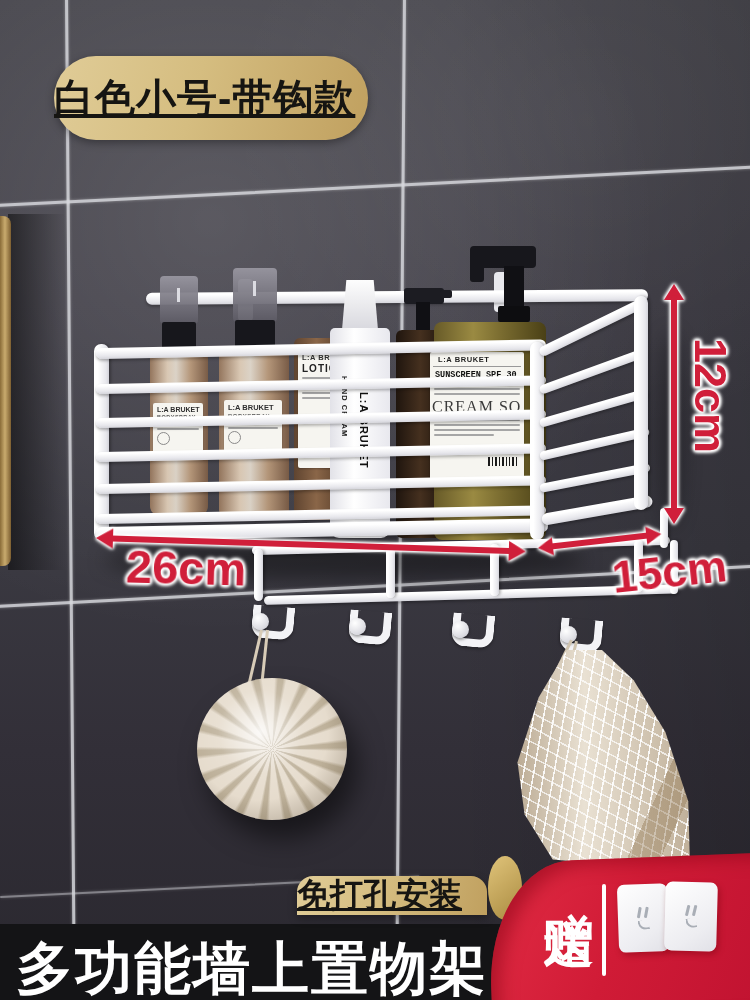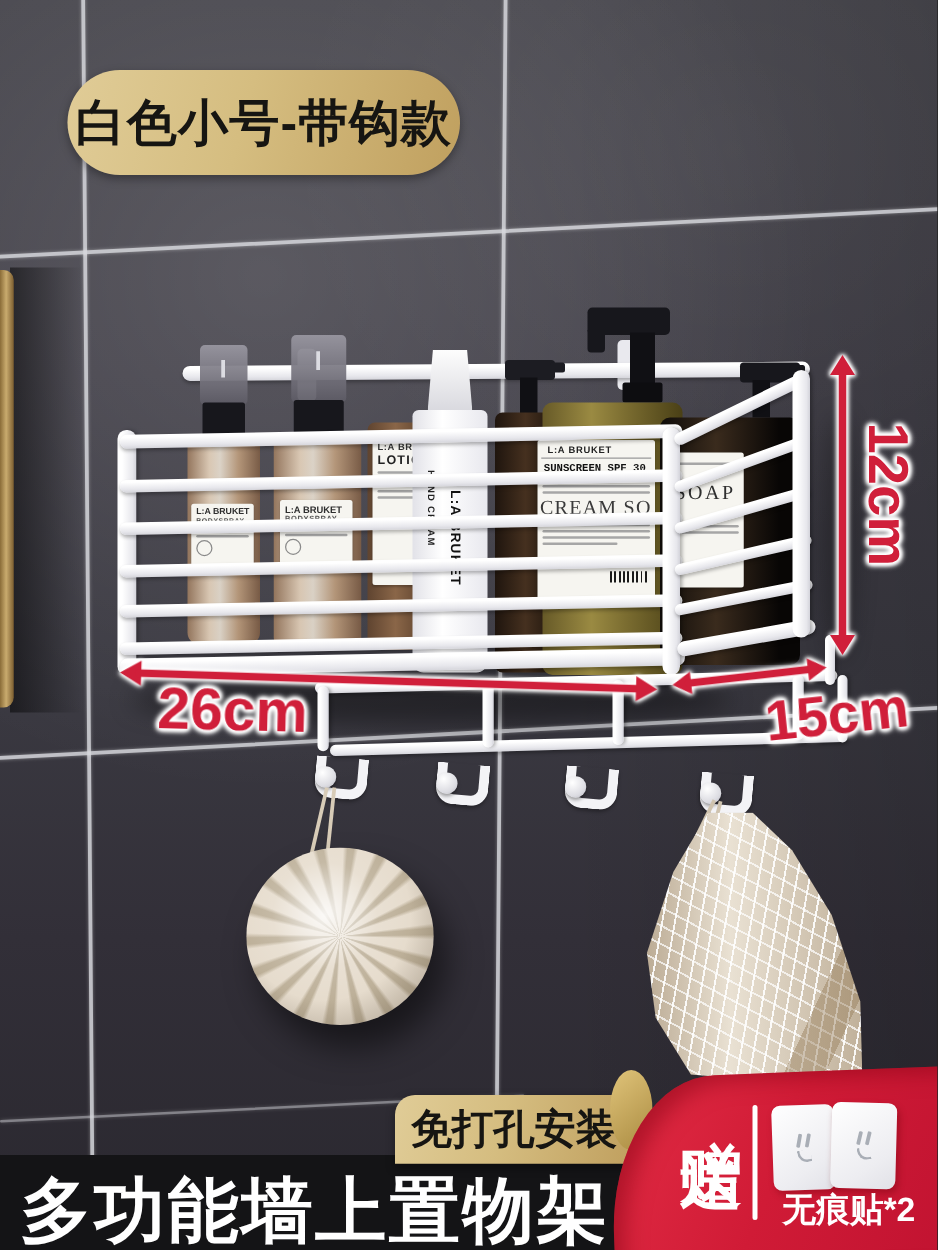--- a/index.html
+++ b/index.html
@@ -26,21 +26,21 @@
   .tbar.dark{background:#555;}
   .stamp{width:11px;height:11px;border:1px solid #8a8a8a;border-radius:50%;margin:2px 0 0 4px;}
   .barcode{position:absolute;width:30px;height:9px;background:repeating-linear-gradient(90deg,#1a1a1a 0 1.5px,transparent 1.5px 3.5px);}
   
   .arrowwrap{position:absolute;filter:drop-shadow(0 0 1.6px #fff) drop-shadow(0 0 1.6px #fff) drop-shadow(0 0 1.4px #fff);}
   .shaft{position:absolute;background:#d01f3a;border-radius:3px;}
   .tri{position:absolute;width:0;height:0;}
   .dimtext{position:absolute;color:#d01f3a;font-weight:800;
     filter:drop-shadow(0 0 1.8px #fff) drop-shadow(0 0 1.8px #fff) drop-shadow(0 0 1.6px #fff) drop-shadow(0 0 1px #fff);}
   .goldbadge{background:linear-gradient(105deg,#e0cc97 0%,#d5bd80 45%,#c0a05f 100%);color:#161512;
-    display:flex;align-items:center;justify-content:center;font-weight:900;box-shadow:0 3px 8px rgba(0,0,0,.35);}
+    display:flex;align-items:center;justify-content:flex-start;font-weight:900;box-shadow:0 3px 8px rgba(0,0,0,.35);text-decoration:underline;}
   .sticker{position:absolute;background:linear-gradient(145deg,#ffffff,#ededf1 70%,#e1e1e7);border-radius:7px;
     box-shadow:2px 3px 6px rgba(110,0,12,.4);display:flex;flex-direction:column;align-items:center;justify-content:center;}
   .prongs{display:flex;gap:4px;}
   .prong{width:3px;height:11px;background:#a9aeb6;transform:rotate(12deg);border-radius:1px;}
   .phook{width:9px;height:8px;border:2px solid #a9aeb6;border-top:none;border-right:none;border-radius:0 0 0 8px;transform:rotate(-8deg);margin-top:2px;}
   .vtext{writing-mode:vertical-rl;}
   .shadowblob{position:absolute;background:rgba(0,0,0,.4);border-radius:50%;filter:blur(10px);}
 </style>
 </head>
 <body>
@@ -135,32 +135,20 @@
         <div class="tbar"></div>
       <div style="font-size:16px;color:#3a3a3a;padding:3px 0 0 2px;font-family:'Liberation Serif','DejaVu Serif',serif;white-space:nowrap;letter-spacing:1px;">CREAM SO</div>
       <div class="tbar"></div>
         <div class="tbar"></div>
         <div class="tbar"></div>
       <div class="barcode" style="right:6px;bottom:18px;"></div>
       <div class="tbar" style="width:60px;"></div>
     </div>
   </div>
 
-  <div class="abs" style="left:528px;top:288px;width:112px;height:244px;">
-    <div class="abs" style="left:64px;top:2px;width:48px;height:16px;background:#17171c;border-radius:3px;"></div>
-    <div class="abs" style="left:104px;top:4px;width:12px;height:8px;background:#17171c;border-radius:2px;"></div>
-    <div class="abs" style="left:74px;top:16px;width:14px;height:30px;background:#101014;"></div>
-    <div class="abs" style="left:0;top:46px;width:112px;height:198px;border-radius:8px;background:linear-gradient(90deg,#0f0c09,#3a2b1d 40%,#080605 85%);"></div>
-    <div class="plabel" style="left:5px;top:74px;width:62px;height:108px;">
-      <div class="tbar" style="margin-top:8px;"></div>
-      <div style="font-size:16px;color:#2f2f2f;text-align:center;padding-top:14px;font-family:'Liberation Serif','DejaVu Serif',serif;letter-spacing:2px;">SOAP</div>
-      <div class="tbar" style="margin-top:16px;"></div>
-        <div class="tbar"></div>
-    </div>
-  </div>
 
   <div class="wirev" style="left:94px;top:344px;width:15px;height:196px;"></div>
   <div class="wire" style="left:96px;top:348px;width:450px;height:11px;transform:rotate(-1.1deg);transform-origin:left center;"></div>
   <div class="wire" style="left:96px;top:384px;width:450px;height:9.5px;transform:rotate(-1.1deg);transform-origin:left center;"></div>
   <div class="wire" style="left:96px;top:418px;width:450px;height:9.5px;transform:rotate(-1.1deg);transform-origin:left center;"></div>
   <div class="wire" style="left:96px;top:452px;width:450px;height:9.5px;transform:rotate(-1.1deg);transform-origin:left center;"></div>
   <div class="wire" style="left:96px;top:484px;width:450px;height:9.5px;transform:rotate(-1.1deg);transform-origin:left center;"></div>
   <div class="wire" style="left:96px;top:514px;width:450px;height:9.5px;transform:rotate(-1.1deg);transform-origin:left center;"></div>
   <div class="wire" style="left:96px;top:527px;width:452px;height:14px;transform:rotate(-1.1deg);transform-origin:left center;"></div>
   <div class="wirev" style="left:530px;top:342px;width:14px;height:198px;"></div>
@@ -231,21 +219,21 @@
   </div>
   <div class="dimtext vtext" style="left:684px;top:338px;font-size:45px;">12cm</div>
 
   <div class="abs goldbadge" style="left:54px;top:56px;width:314px;height:84px;border-radius:42px;">
     <span style="font-size:40px;letter-spacing:1px;">白色小号-带钩款</span>
   </div>
 
   <div class="abs" style="left:0;top:924px;width:750px;height:76px;background:#141416;"></div>
   <div class="abs" style="left:16px;top:931px;font-size:57px;font-weight:900;color:#ffffff;letter-spacing:2px;white-space:nowrap;">多功能墙上置物架</div>
 
-  <div class="abs goldbadge" style="left:316px;top:876px;width:190px;height:55px;border-radius:16px 16px 0 0;">
+  <div class="abs goldbadge" style="left:297px;top:876px;width:190px;height:39px;border-radius:16px 16px 0 0;">
     <span style="font-size:33px;font-weight:800;">免打孔安装</span>
   </div>
 
   <div class="abs" style="left:488px;top:856px;width:34px;height:64px;border-radius:50%;background:linear-gradient(140deg,#e0c47a,#a98a40);"></div>
   <div class="abs" style="left:492px;top:853px;width:268px;height:150px;transform:rotate(-2.2deg);transform-origin:right bottom;border-top-left-radius:85px 125px;background:linear-gradient(115deg,#e22c44,#d01b36 50%,#c11331);box-shadow:inset 14px 10px 18px -6px rgba(130,0,18,.5);"></div>
   <div class="abs vtext" style="left:536px;top:872px;height:122px;color:#fff;font-size:50px;font-weight:800;letter-spacing:8px;">赠送</div>
   <div class="abs" style="left:602px;top:884px;width:4px;height:92px;background:#fff;border-radius:2px;"></div>
   <div class="sticker" style="left:618px;top:884px;width:50px;height:68px;transform:rotate(-2deg);">
     <div class="prongs">
         <div class="prong"></div>
@@ -253,15 +241,14 @@
       </div>
     <div class="phook"></div>
   </div>
   <div class="sticker" style="left:665px;top:882px;width:52px;height:69px;transform:rotate(1.5deg);">
     <div class="prongs">
         <div class="prong"></div>
         <div class="prong"></div>
       </div>
     <div class="phook"></div>
   </div>
-  <div class="abs" style="left:608px;top:950px;width:142px;text-align:center;color:#fff;font-size:27px;font-weight:700;">无痕贴*2</div>
 
 </div>
 
 </body></html>

